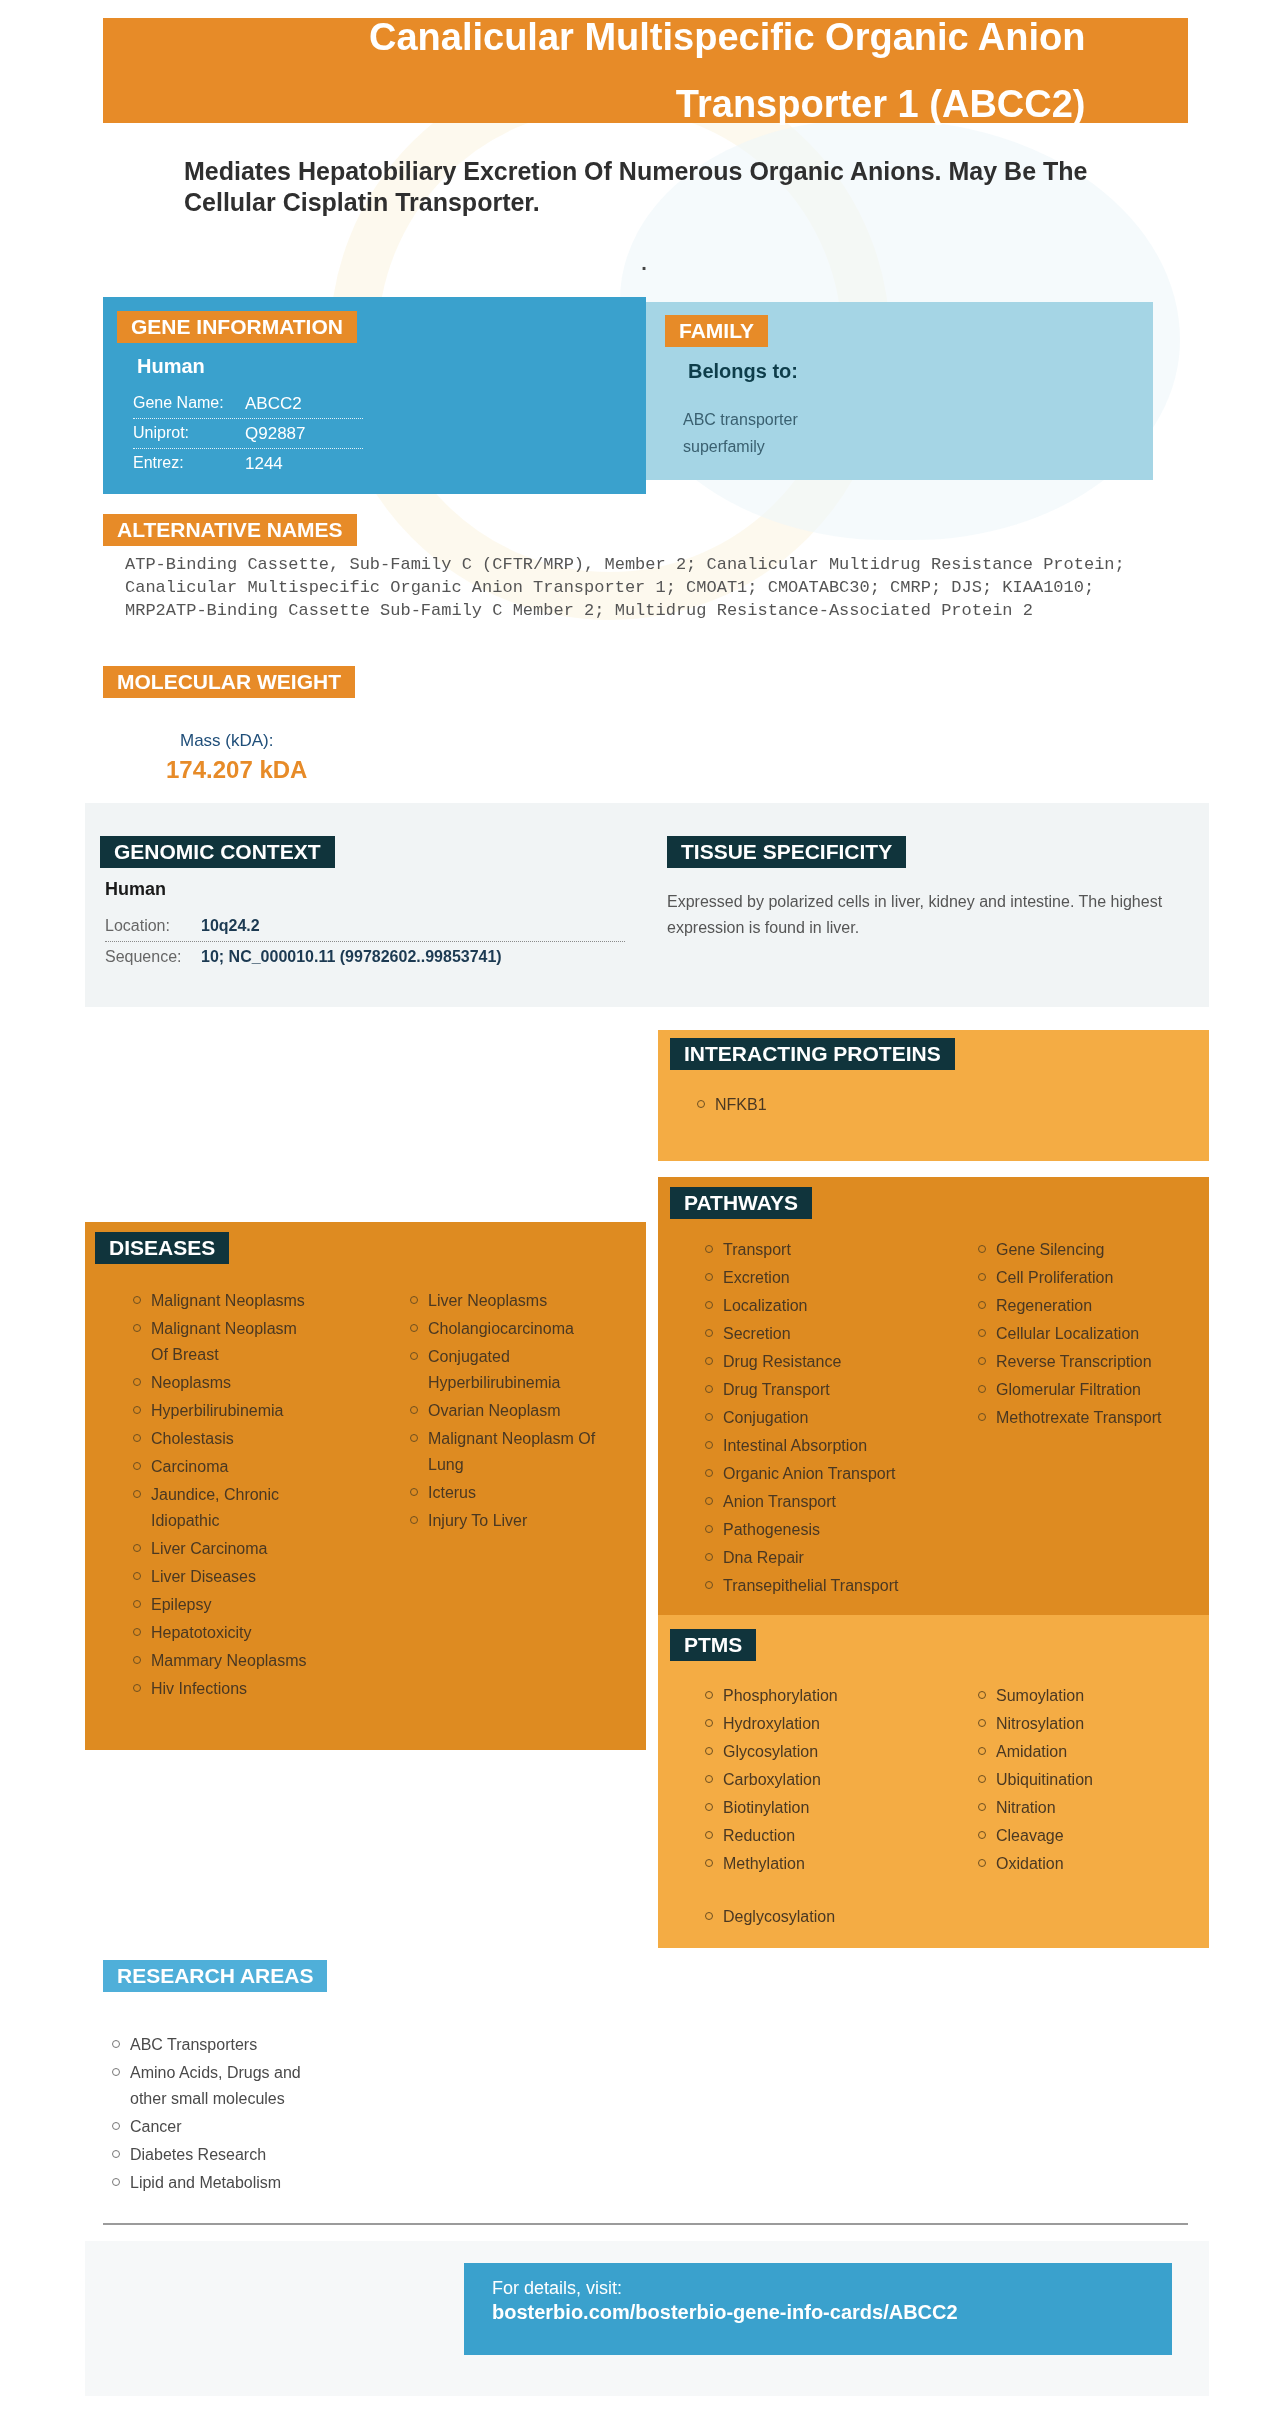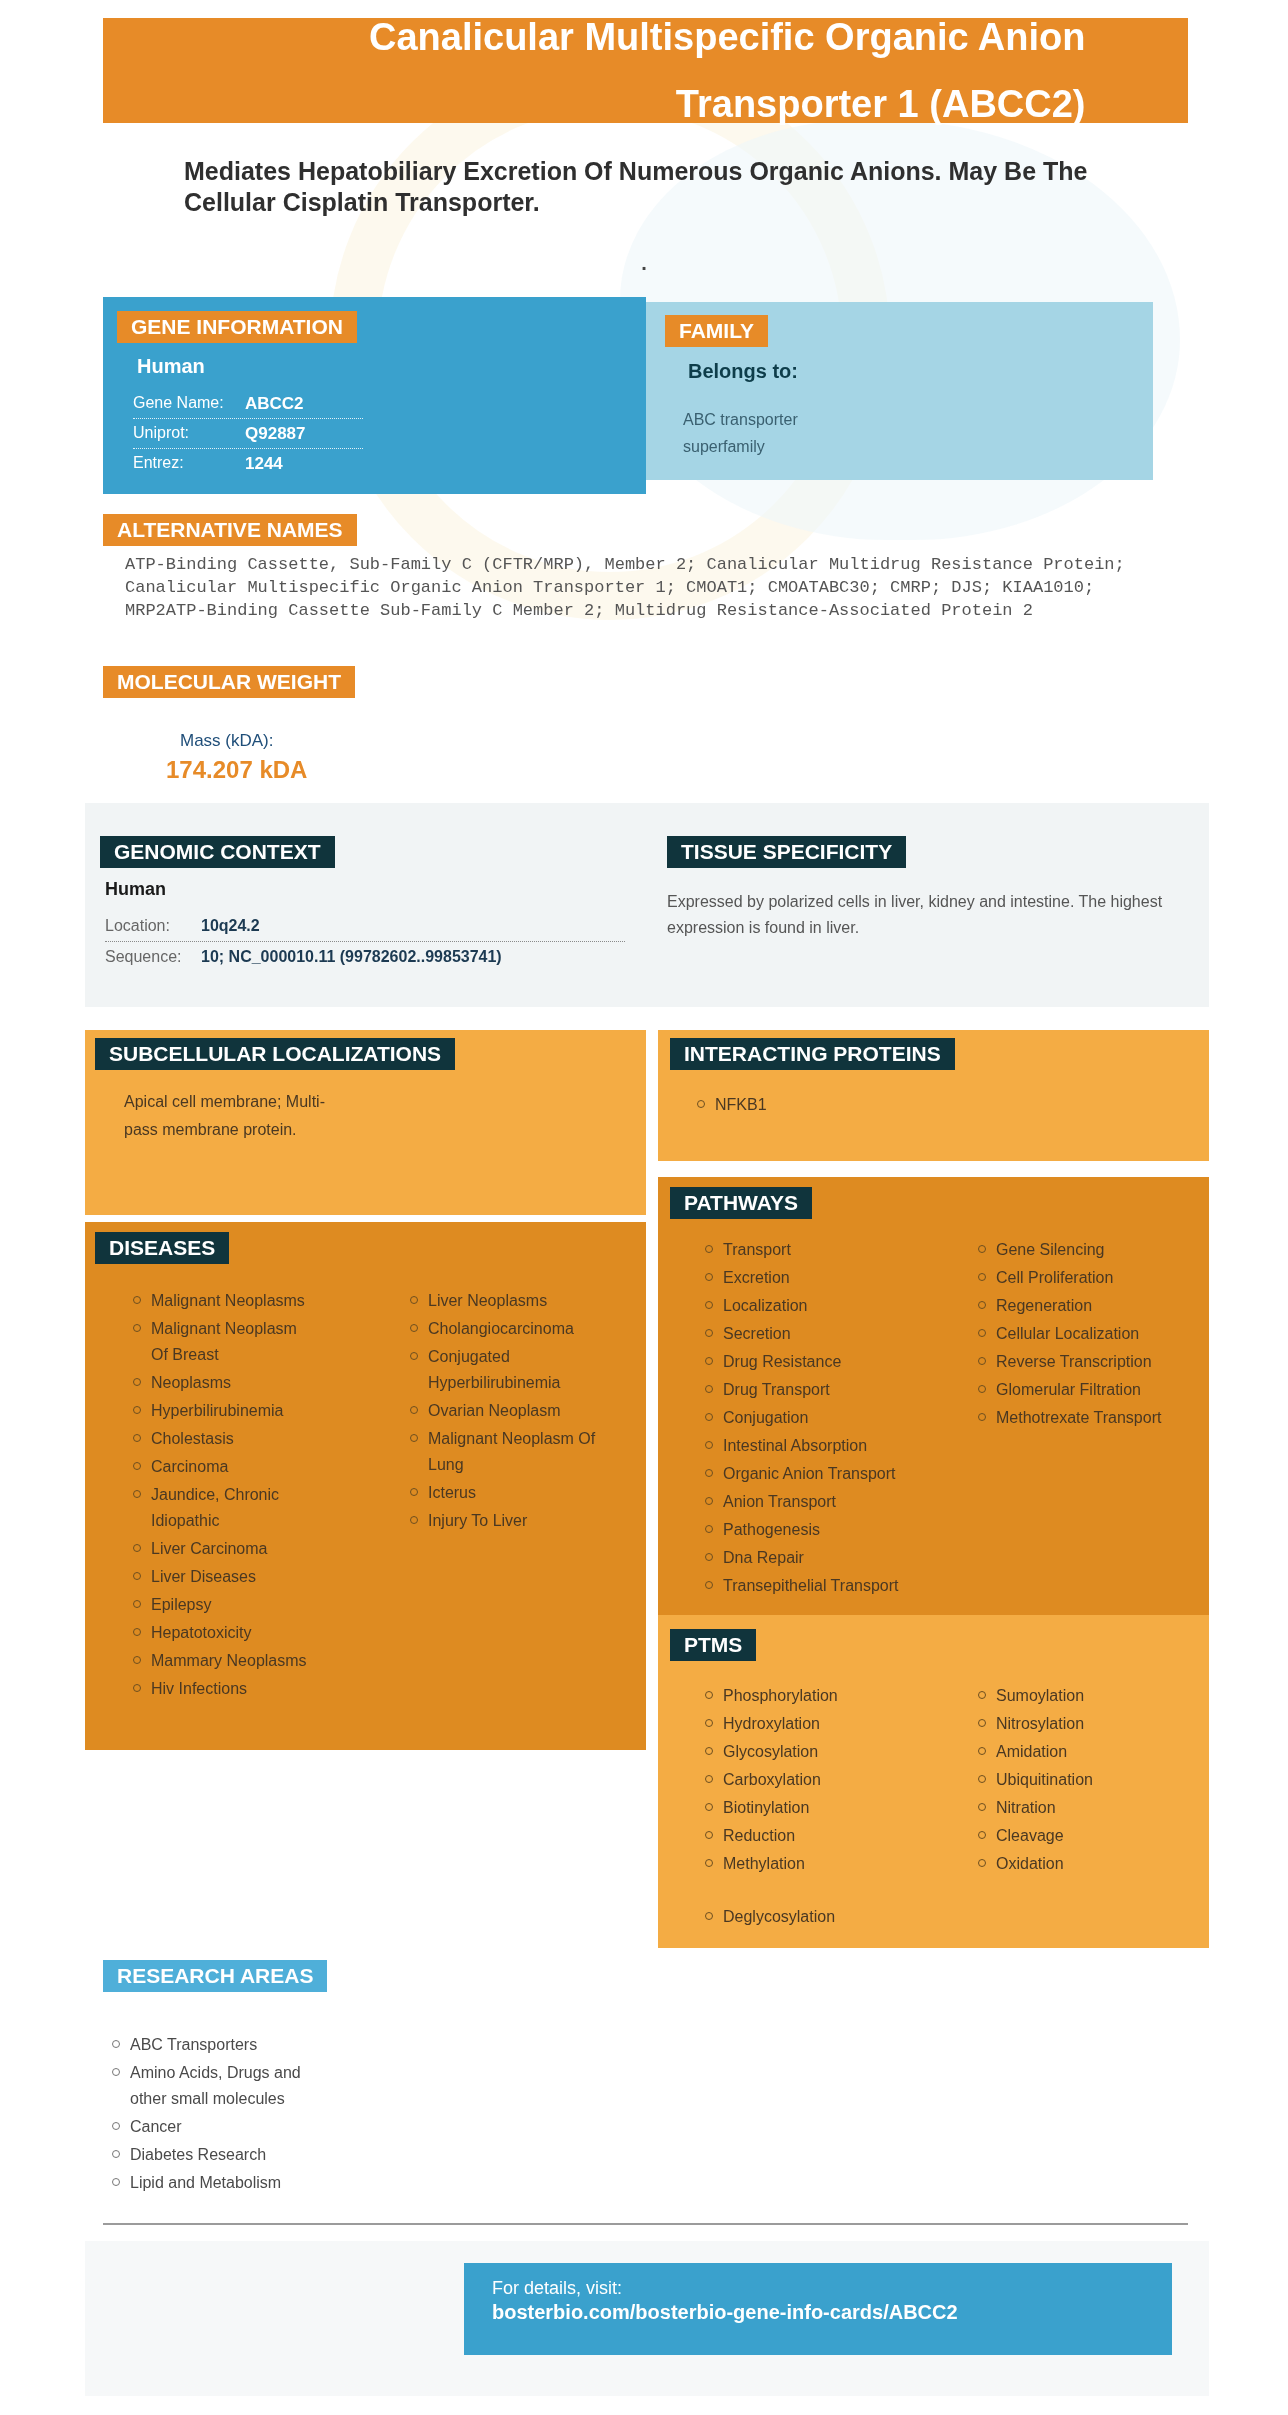--- a/index.html
+++ b/index.html
@@ -44,21 +44,21 @@
   .chip-blue { background: #4FAFD9; }
 
   
   .gene-card { left: 103px; top: 297px; width: 543px; height: 197px; background: #3AA1CD; }
   .gene-card .chip { position: absolute; left: 14px; top: 14px; }
   .gene-card .species { position: absolute; left: 34px; top: 58px; color: #fff; font-size: 20px; font-weight: bold; }
   .gene-rows { position: absolute; left: 30px; top: 92px; width: 230px; }
   .gene-row { display: flex; padding: 5px 0 4px 0; border-bottom: 1px dotted rgba(255,255,255,.85); }
   .gene-row:last-child { border-bottom: none; }
   .gene-row .lbl { width: 112px; color: #ffffff; font-size: 16px; }
-  .gene-row .val { color: #ffffff; font-size: 17px; font-weight: bold; }
+  .gene-row .val { color: #ffffff; font-size: 17px; font-weight: normal; }
 
   
   .family-card { left: 646px; top: 302px; width: 507px; height: 178px; background: #A5D5E5; }
   .family-card .chip { position: absolute; left: 19px; top: 13px; }
   .family-card .belongs { position: absolute; left: 42px; top: 58px; color: #0E3D4A; font-size: 20px; font-weight: bold; }
   .family-card .fam-value { position: absolute; left: 37px; top: 104px; width: 200px; color: #3A6070; font-size: 16px; line-height: 27px; }
 
   
   .altnames-chip { left: 103px; top: 514px; }
   .altnames-text { left: 125px; top: 553px; width: 1000px; color: #555; font-size: 17px; line-height: 23px; font-family: Liberation Mono, monospace; }
@@ -190,24 +190,20 @@
       </div>
       <div class="gc-row">
         <span class="lbl">Sequence:</span>
         <span class="val">10; NC_000010.11 (99782602..99853741)</span>
       </div>
     </div>
     <span class="chip chip-teal ts-chip">TISSUE SPECIFICITY</span>
     <div class="ts-text">Expressed by polarized cells in liver, kidney and intestine. The highest expression is found in liver.</div>
   </div>
 
-  <div class="layer card subcell-card">
-    <span class="chip chip-teal">SUBCELLULAR LOCALIZATIONS</span>
-    <div class="subcell-text">Apical cell membrane; Multi-pass membrane protein.</div>
-  </div>
 
   <div class="layer card interact-card">
     <span class="chip chip-teal">INTERACTING PROTEINS</span>
     <ul class="blist">
         <li>NFKB1</li>
       </ul>
   </div>
 
   <div class="layer card-dark pathways-card">
     <span class="chip chip-teal">PATHWAYS</span>

